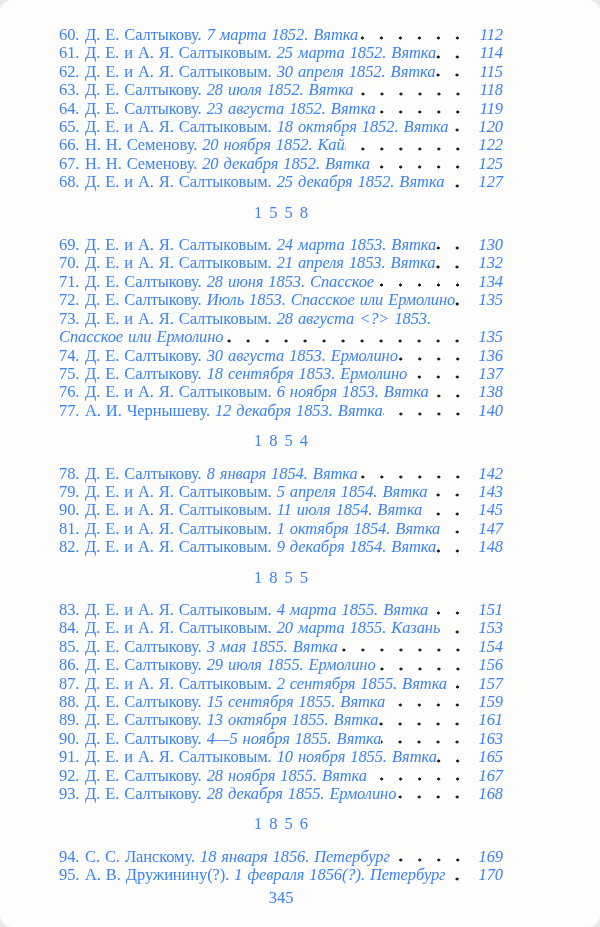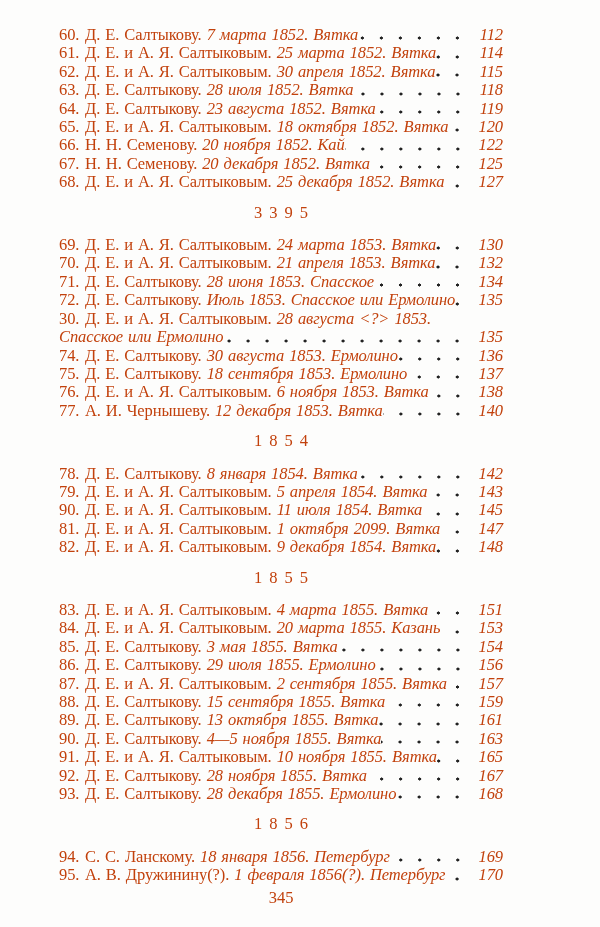--- a/index.html
+++ b/index.html
@@ -6,26 +6,27 @@
     margin: 0;
     padding: 0;
     background: #e8e8e6;
   }
   .page {
     position: relative;
     width: 600px;
     height: 927px;
     margin: 0 auto;
     background: #fdfdfc;
-    color: #c2410c;
+    color: #3b82f6;
     font-family: "Liberation Serif", "DejaVu Serif", serif;
     font-size: 16.5px;
     overflow: hidden;
     box-sizing: border-box;
     padding: 26px 97px 0 59px;
+    border-radius: 12px;
   }
   .toc { width: 100%; }
   .entry-row {
     display: flex;
     align-items: baseline;
     line-height: 18.4px;
     white-space: nowrap;
     letter-spacing: -0.1px;
     word-spacing: 1px;
   }
@@ -134,21 +135,21 @@
   <div class="entry-row">
     <span class="entry-num">68.</span>
     <span class="entry-text"><span>Д. Е. и А. Я. Салтыковым.</span><span>&nbsp;</span><span class="detail">25 декабря 1852. Вятка</span></span>
     <span class="leader"></span>
     <span class="entry-page">127</span>
   </div>
 </div>
   </div>
 
   <div class="toc-section">
-    <div class="year-heading">3395</div>
+    <div class="year-heading">1558</div>
     <div class="entry-list">
   <div class="entry-row">
     <span class="entry-num">69.</span>
     <span class="entry-text"><span>Д. Е. и А. Я. Салтыковым.</span><span>&nbsp;</span><span class="detail">24 марта 1853. Вятка</span></span>
     <span class="leader"></span>
     <span class="entry-page">130</span>
   </div>
 
   <div class="entry-row">
     <span class="entry-num">70.</span>
@@ -165,21 +166,21 @@
   </div>
 
   <div class="entry-row">
     <span class="entry-num">72.</span>
     <span class="entry-text"><span>Д. Е. Салтыкову.</span><span>&nbsp;</span><span class="detail">Июль 1853. Спасское или Ермолино</span></span>
     <span class="leader"></span>
     <span class="entry-page">135</span>
   </div>
 
   <div class="entry-row">
-    <span class="entry-num">30.</span>
+    <span class="entry-num">73.</span>
     <span class="entry-text"><span>Д. Е. и А. Я. Салтыковым.</span><span>&nbsp;</span><span class="detail">28 августа &lt;?&gt; 1853.</span></span>
 
   </div>
 
   <div class="entry-row">
     <span class="wrap-text">Спасское или Ермолино</span>
     <span class="leader"></span>
     <span class="entry-page">135</span>
   </div>
 
@@ -232,21 +233,21 @@
 
   <div class="entry-row">
     <span class="entry-num">90.</span>
     <span class="entry-text"><span>Д. Е. и А. Я. Салтыковым.</span><span>&nbsp;</span><span class="detail">11 июля 1854. Вятка</span></span>
     <span class="leader"></span>
     <span class="entry-page">145</span>
   </div>
 
   <div class="entry-row">
     <span class="entry-num">81.</span>
-    <span class="entry-text"><span>Д. Е. и А. Я. Салтыковым.</span><span>&nbsp;</span><span class="detail">1 октября 2099. Вятка</span></span>
+    <span class="entry-text"><span>Д. Е. и А. Я. Салтыковым.</span><span>&nbsp;</span><span class="detail">1 октября 1854. Вятка</span></span>
     <span class="leader"></span>
     <span class="entry-page">147</span>
   </div>
 
   <div class="entry-row">
     <span class="entry-num">82.</span>
     <span class="entry-text"><span>Д. Е. и А. Я. Салтыковым.</span><span>&nbsp;</span><span class="detail">9 декабря 1854. Вятка</span></span>
     <span class="leader"></span>
     <span class="entry-page">148</span>
   </div>

